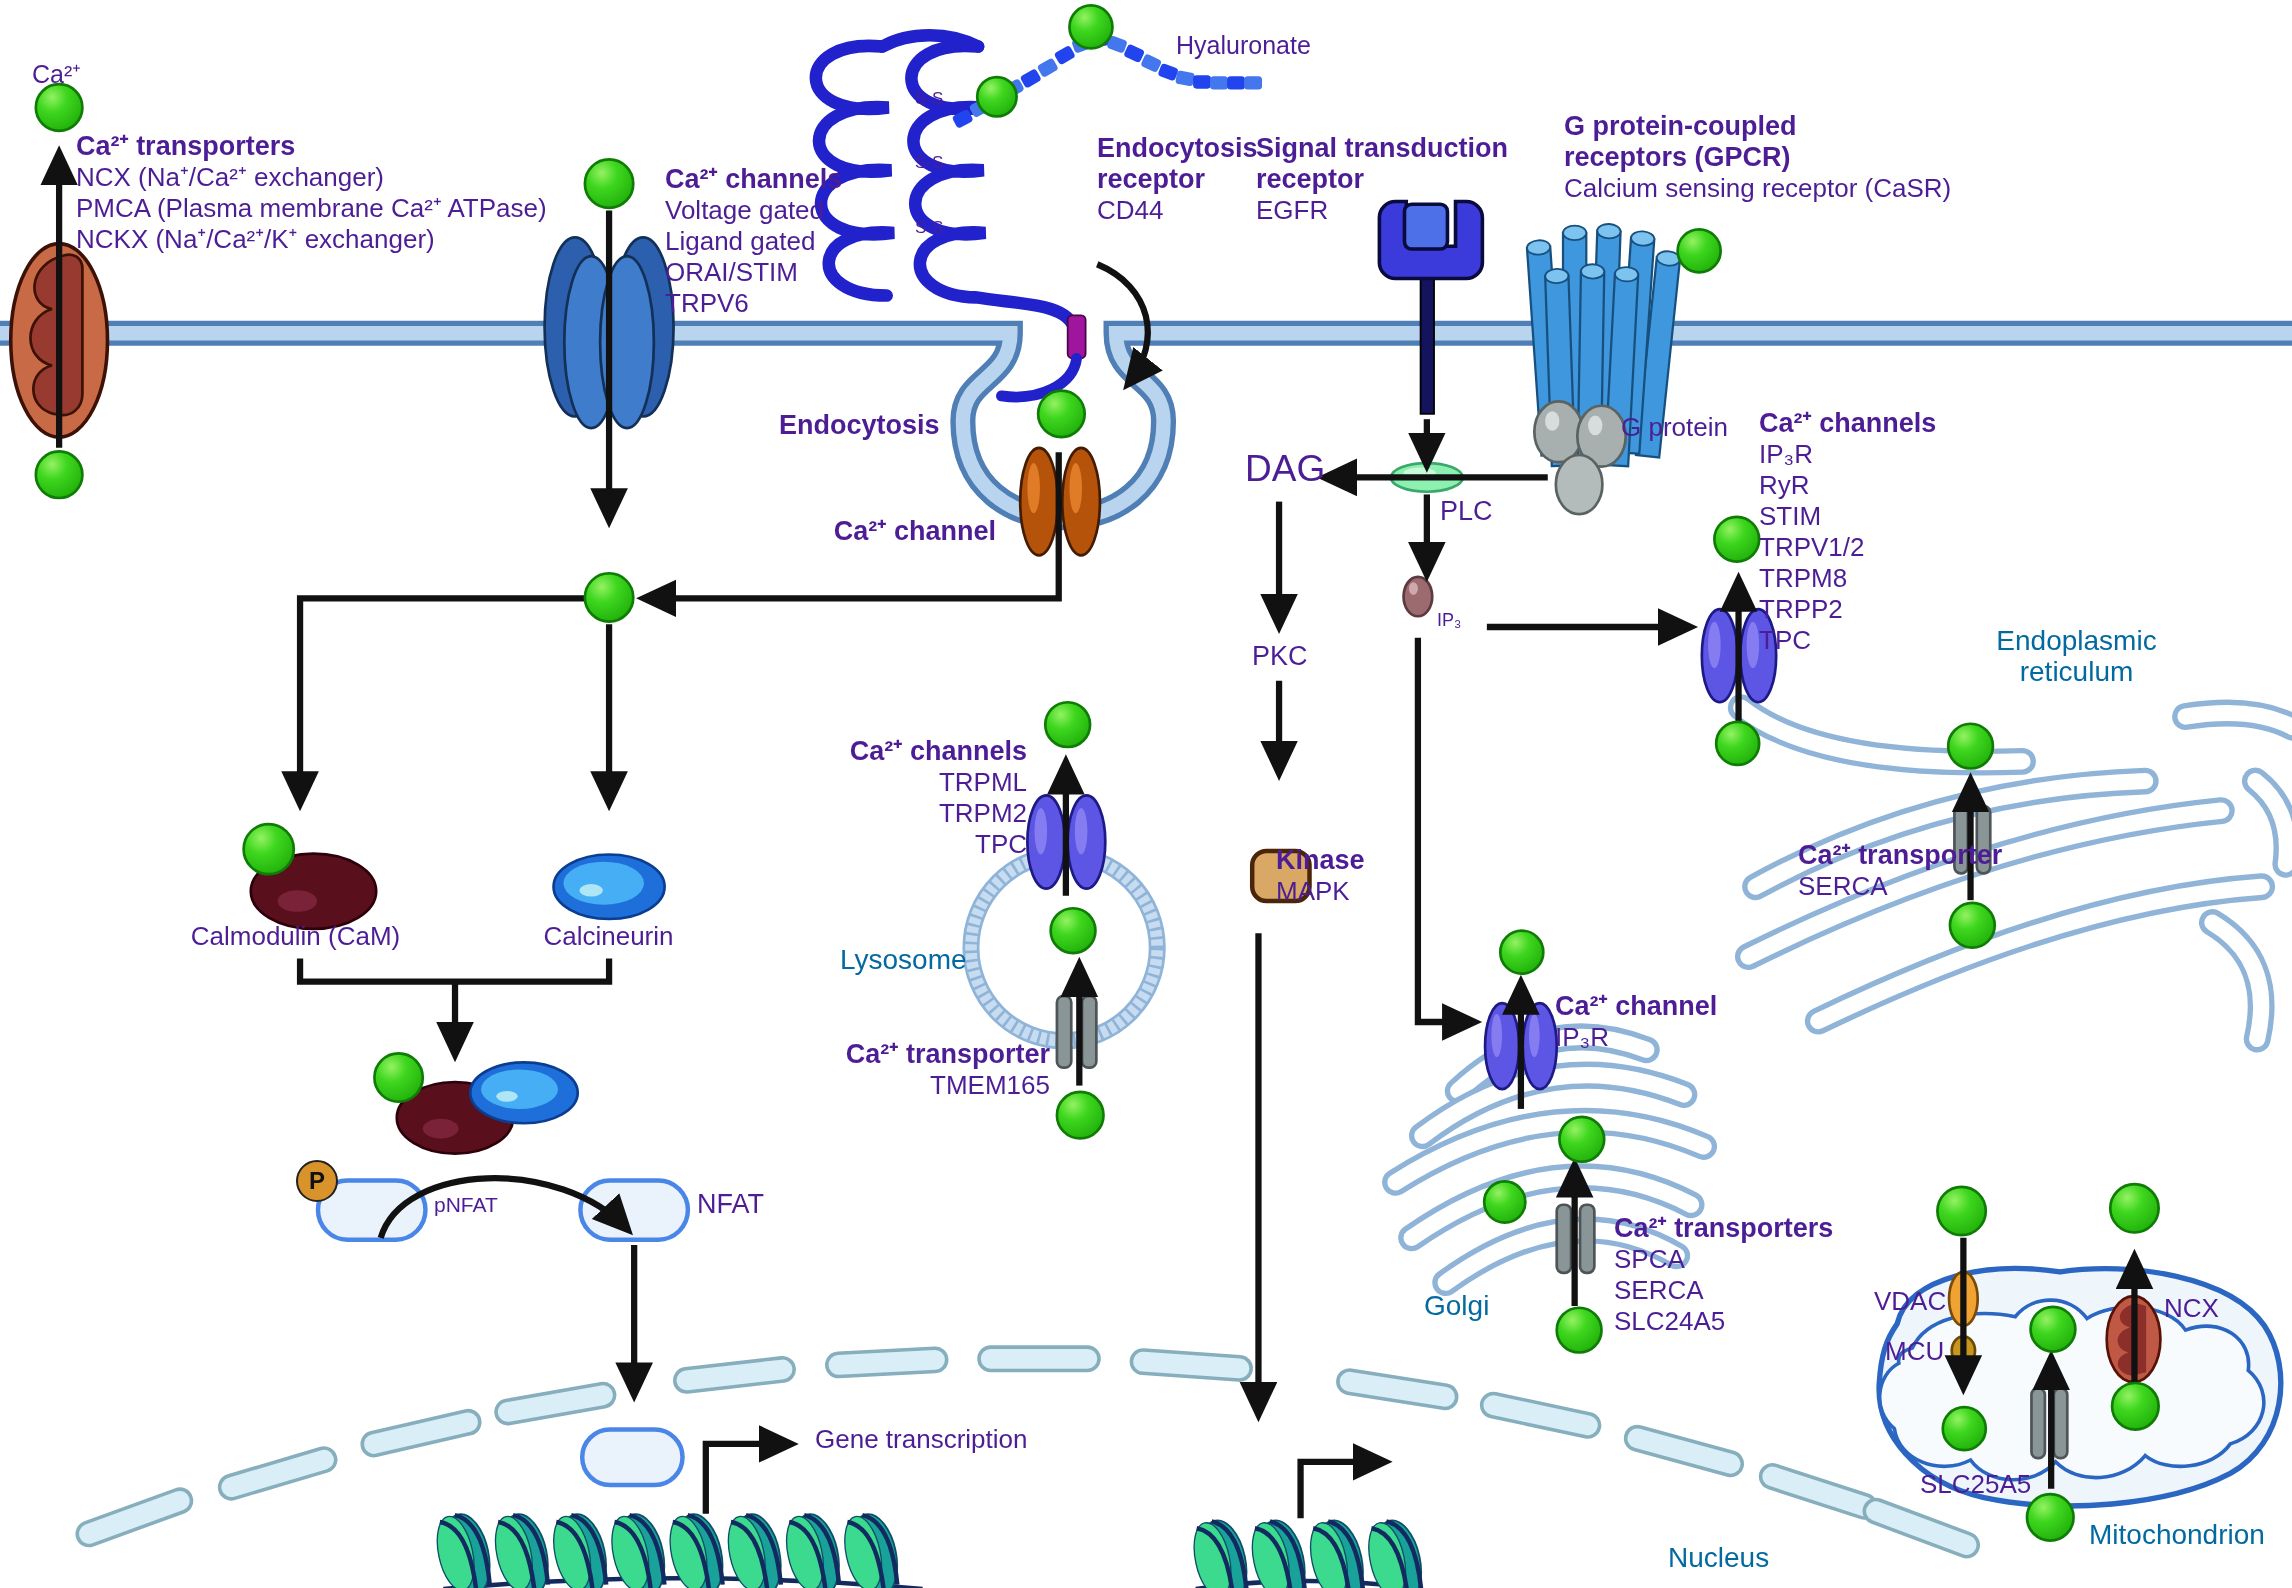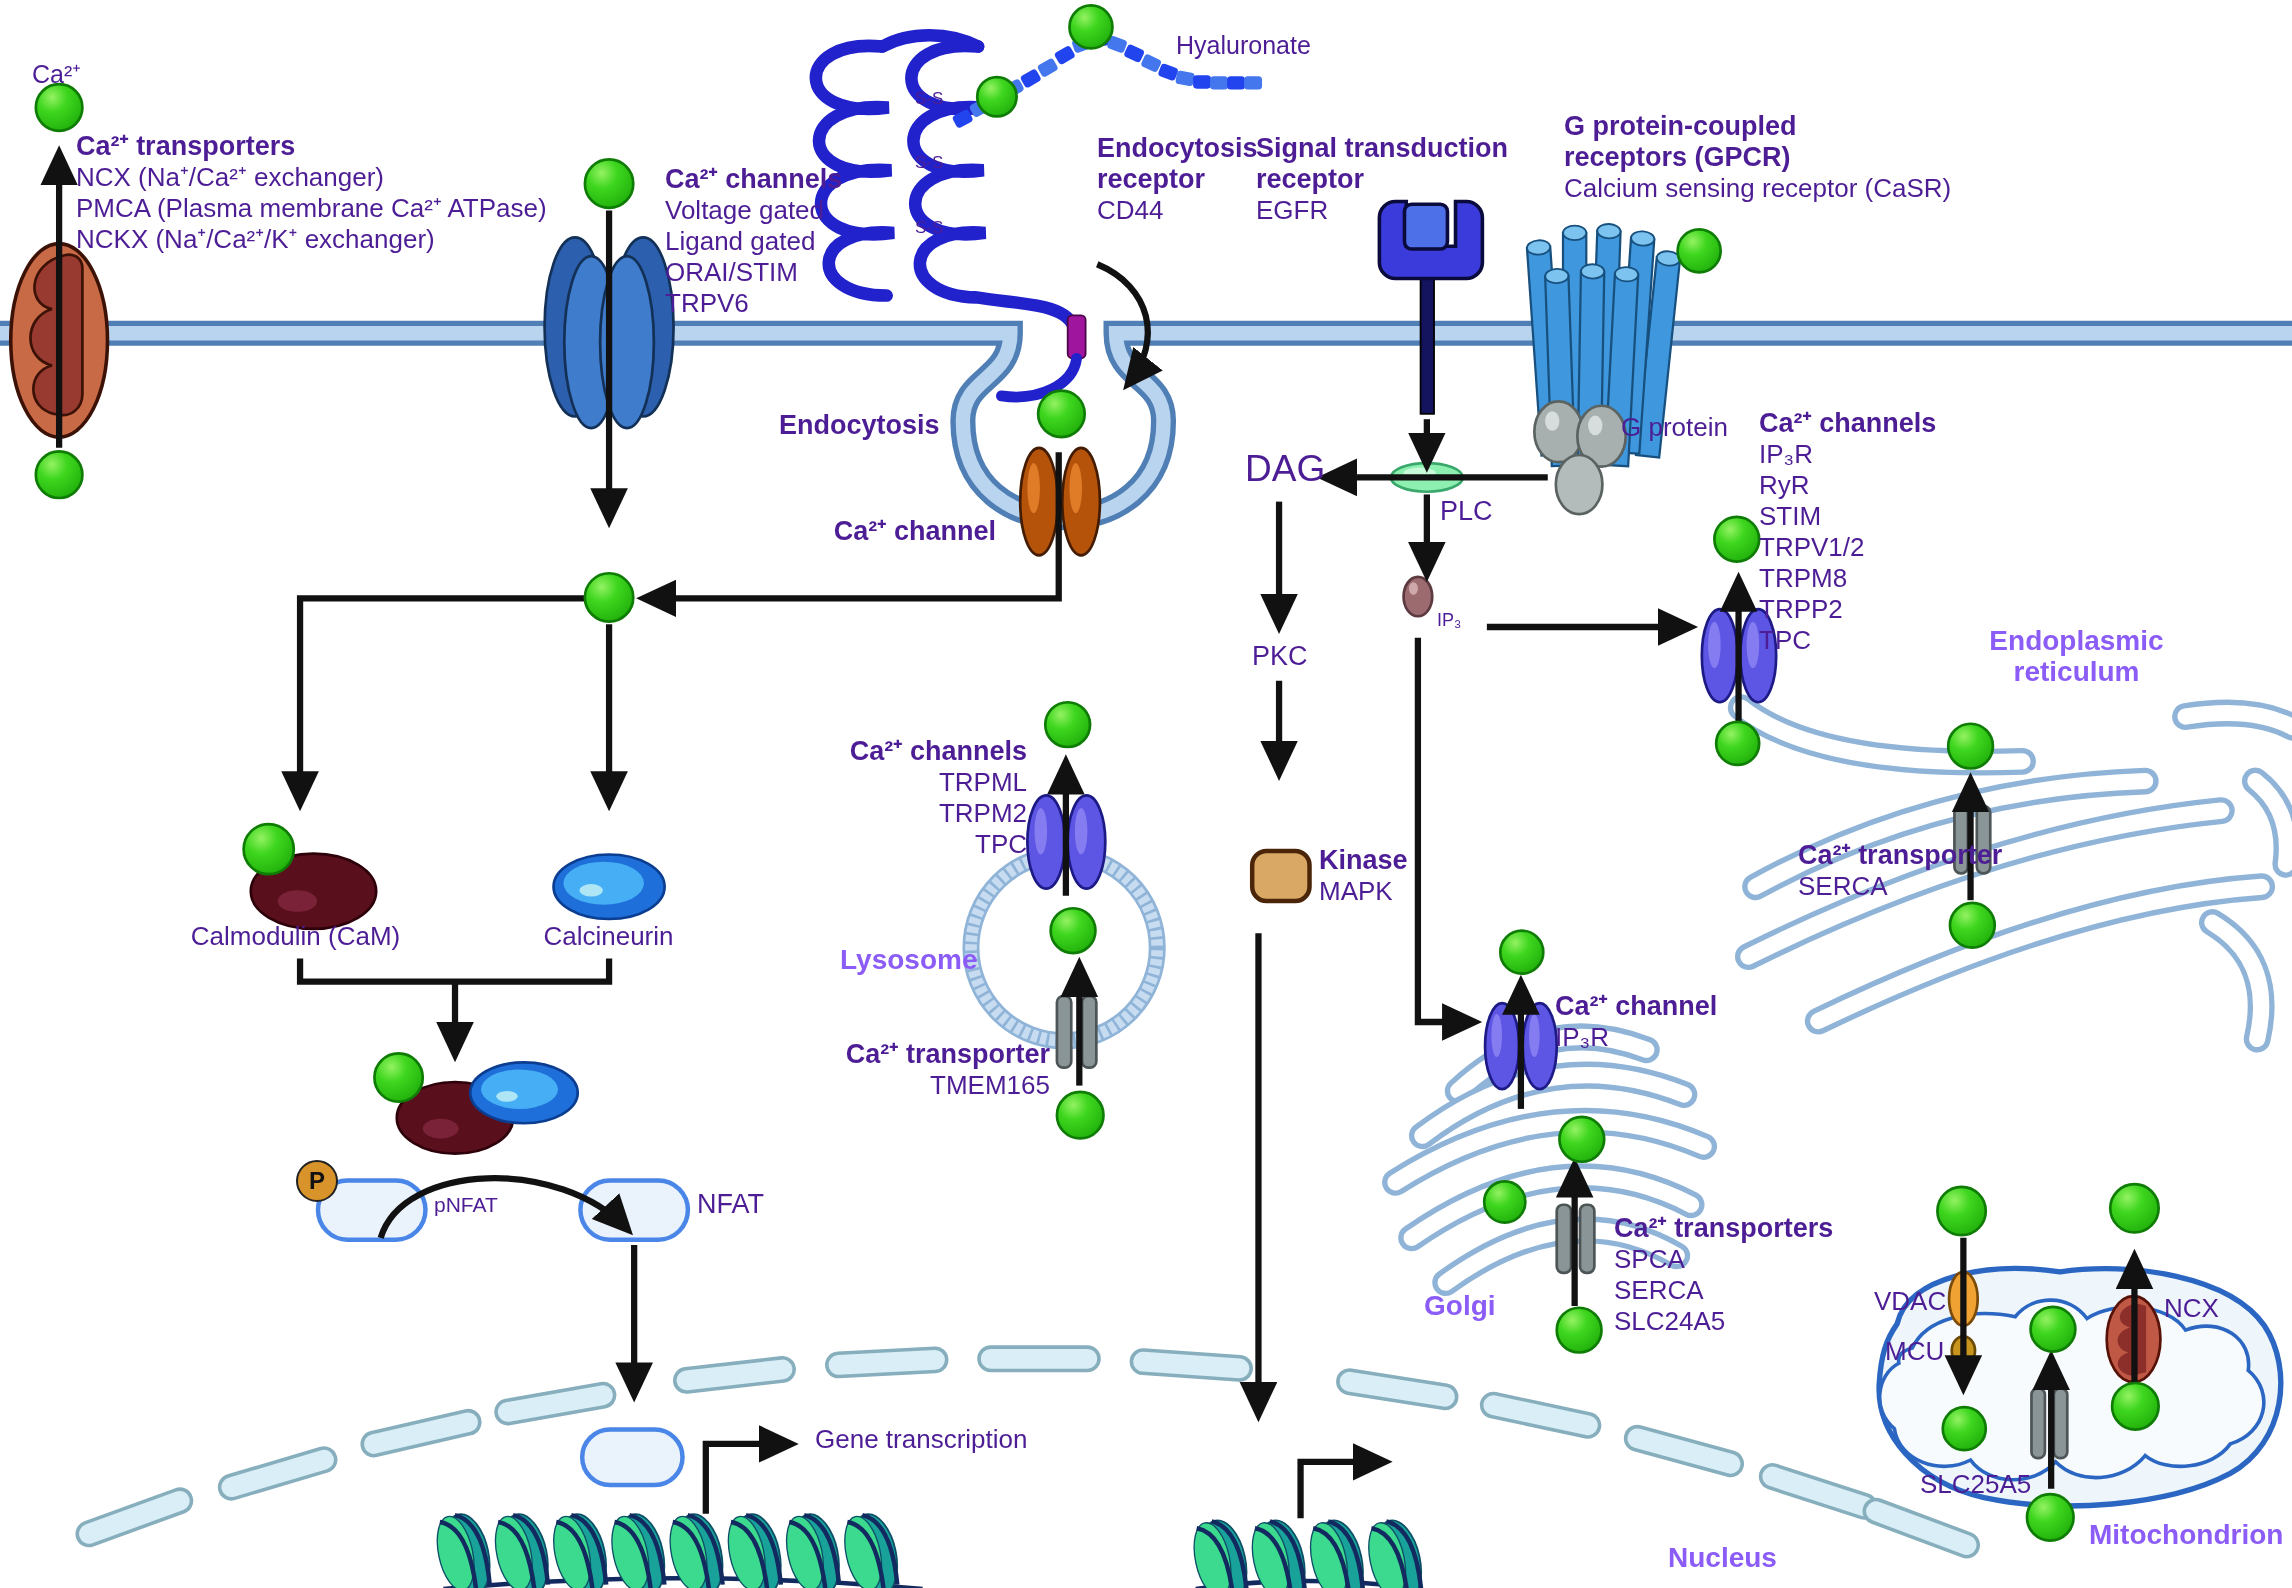--- a/index.html
+++ b/index.html
@@ -1,21 +1,21 @@
 <!DOCTYPE html>
 <html style="font-size:14.3px"><head>
 <meta charset="utf-8">
 <style>
   html,body{margin:0;padding:0;background:#fff}
   #stage{position:relative;width:2293px;height:1589px;background:#fff;overflow:hidden;
          font-family:"Liberation Sans",sans-serif}
   #art{position:absolute;left:0;top:0;z-index:1}
   .lbl{position:absolute;z-index:3;font:26px/31px "Liberation Sans",sans-serif;color:#4c1d95;white-space:nowrap}
   .b{font-weight:bold;font-size:27px}
-  .blue{color:#8b5cf6;font-weight:bold;font-size:28px}
+  .blue{color:#0369a1;font-weight:normal;font-size:28px}
   .ra{text-align:right}
   .ctr{text-align:center}
   .small{font-size:17px;line-height:18px;font-weight:normal}
   .badge{position:absolute;z-index:4;width:38px;height:38px;border-radius:50%;
          background:#d9932b;border:2.7px solid #222;color:#111;font:bold 24px/38px "Liberation Sans",sans-serif;
          text-align:center}
   svg .ball{fill:url(#gb);stroke:#0f7d05;stroke-width:3}
   svg .arr{stroke:#111;stroke-width:7;fill:none}
   svg .tubeo{stroke:#8fb4d8;stroke-width:30;fill:none;stroke-linecap:round}
   svg .tubei{stroke:#ffffff;stroke-width:18;fill:none;stroke-linecap:round}
@@ -420,21 +420,21 @@
   <div class="b">G protein-coupled</div>
   <div class="b">receptors (GPCR)</div>
   <div>Calcium sensing receptor (CaSR)</div>
 </div>
 
 <div class="lbl" style="left:1621px;top:412px">G protein</div>
 <div class="lbl" style="left:1245px;top:453px;font-size:37px">DAG</div>
 <div class="lbl" style="left:1440px;top:496px;font-size:27px">PLC</div>
 <div class="lbl" style="left:1437px;top:605px;font-size:18px">IP₃</div>
 <div class="lbl" style="left:1252px;top:641px;font-size:27px">PKC</div>
-<div class="lbl" style="left:1319px;top:845px">
+<div class="lbl" style="left:1276px;top:845px">
   <div class="b">Kinase</div>
   <div>MAPK</div>
 </div>
 
 <div class="lbl" style="left:1759px;top:408px">
   <div class="b">Ca²⁺ channels</div>
   <div>IP₃R</div>
   <div>RyR</div>
   <div>STIM</div>
   <div>TRPV1/2</div>

